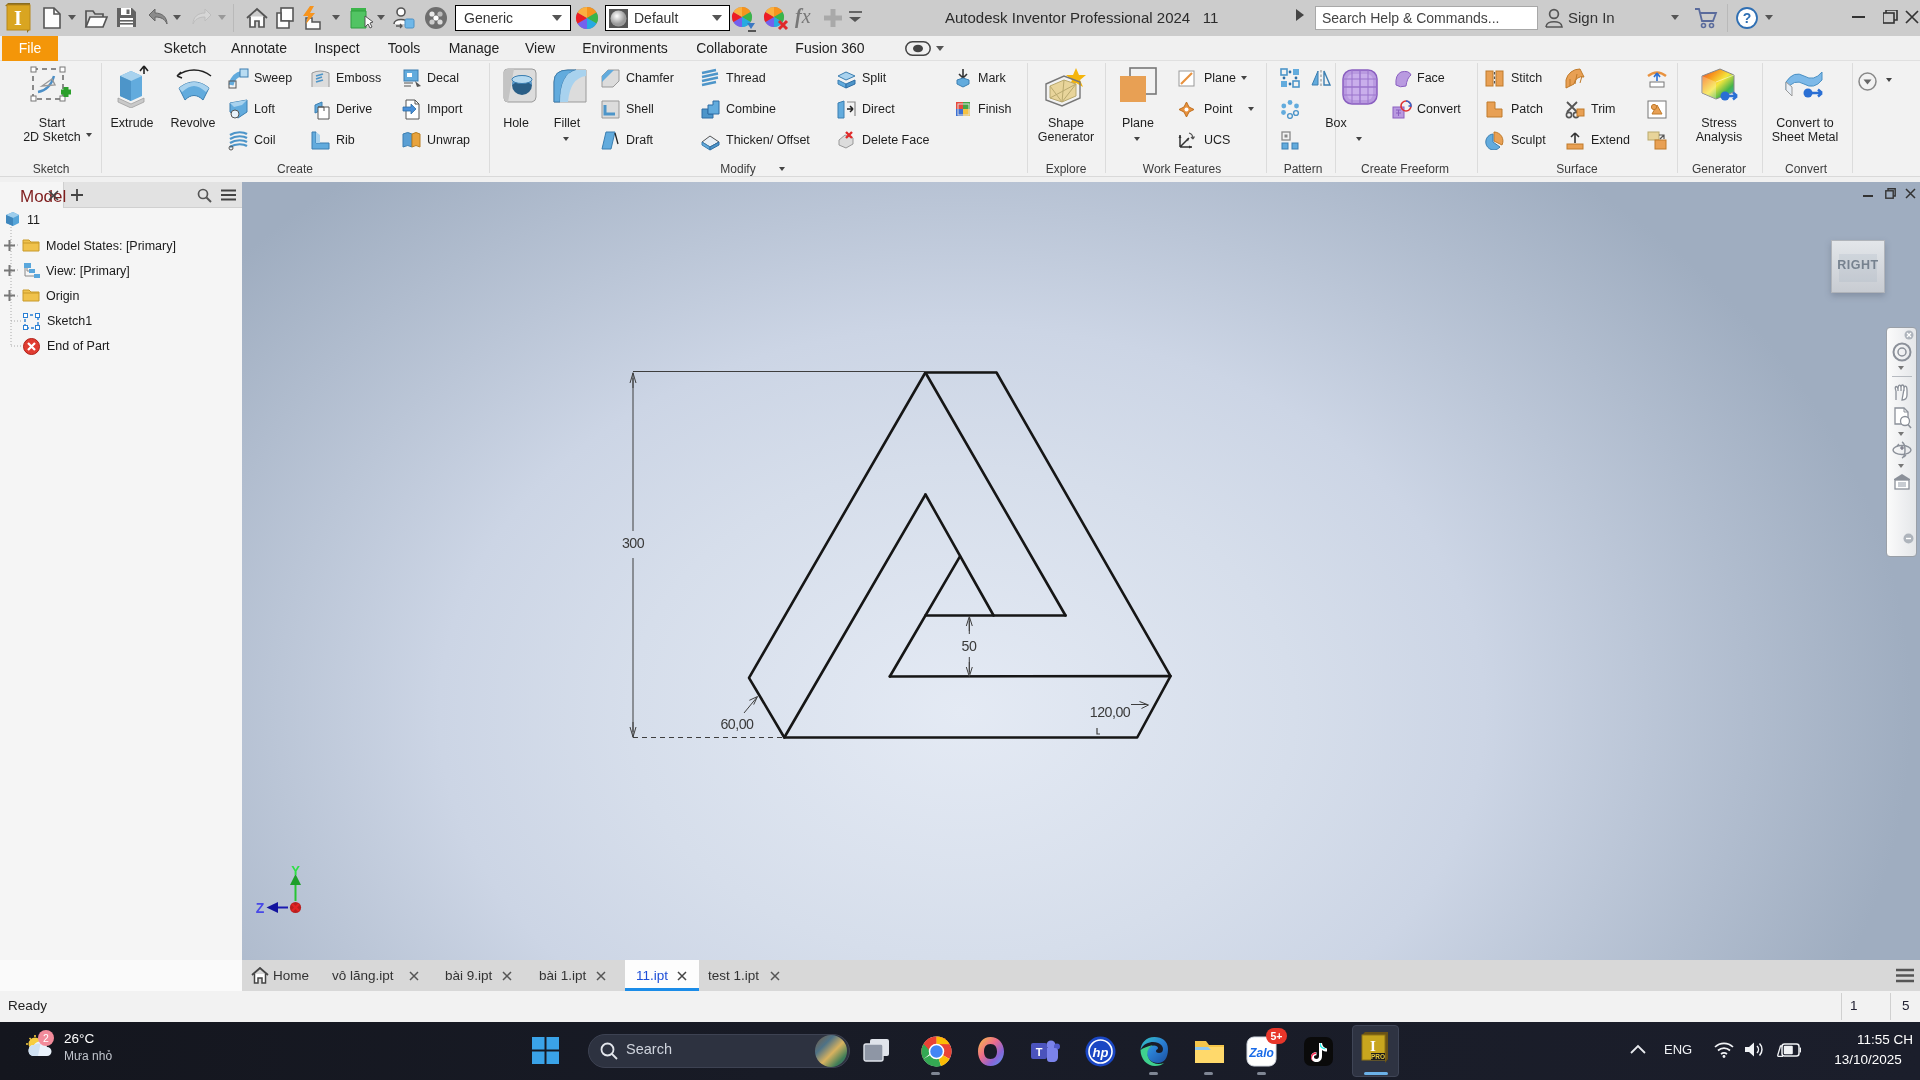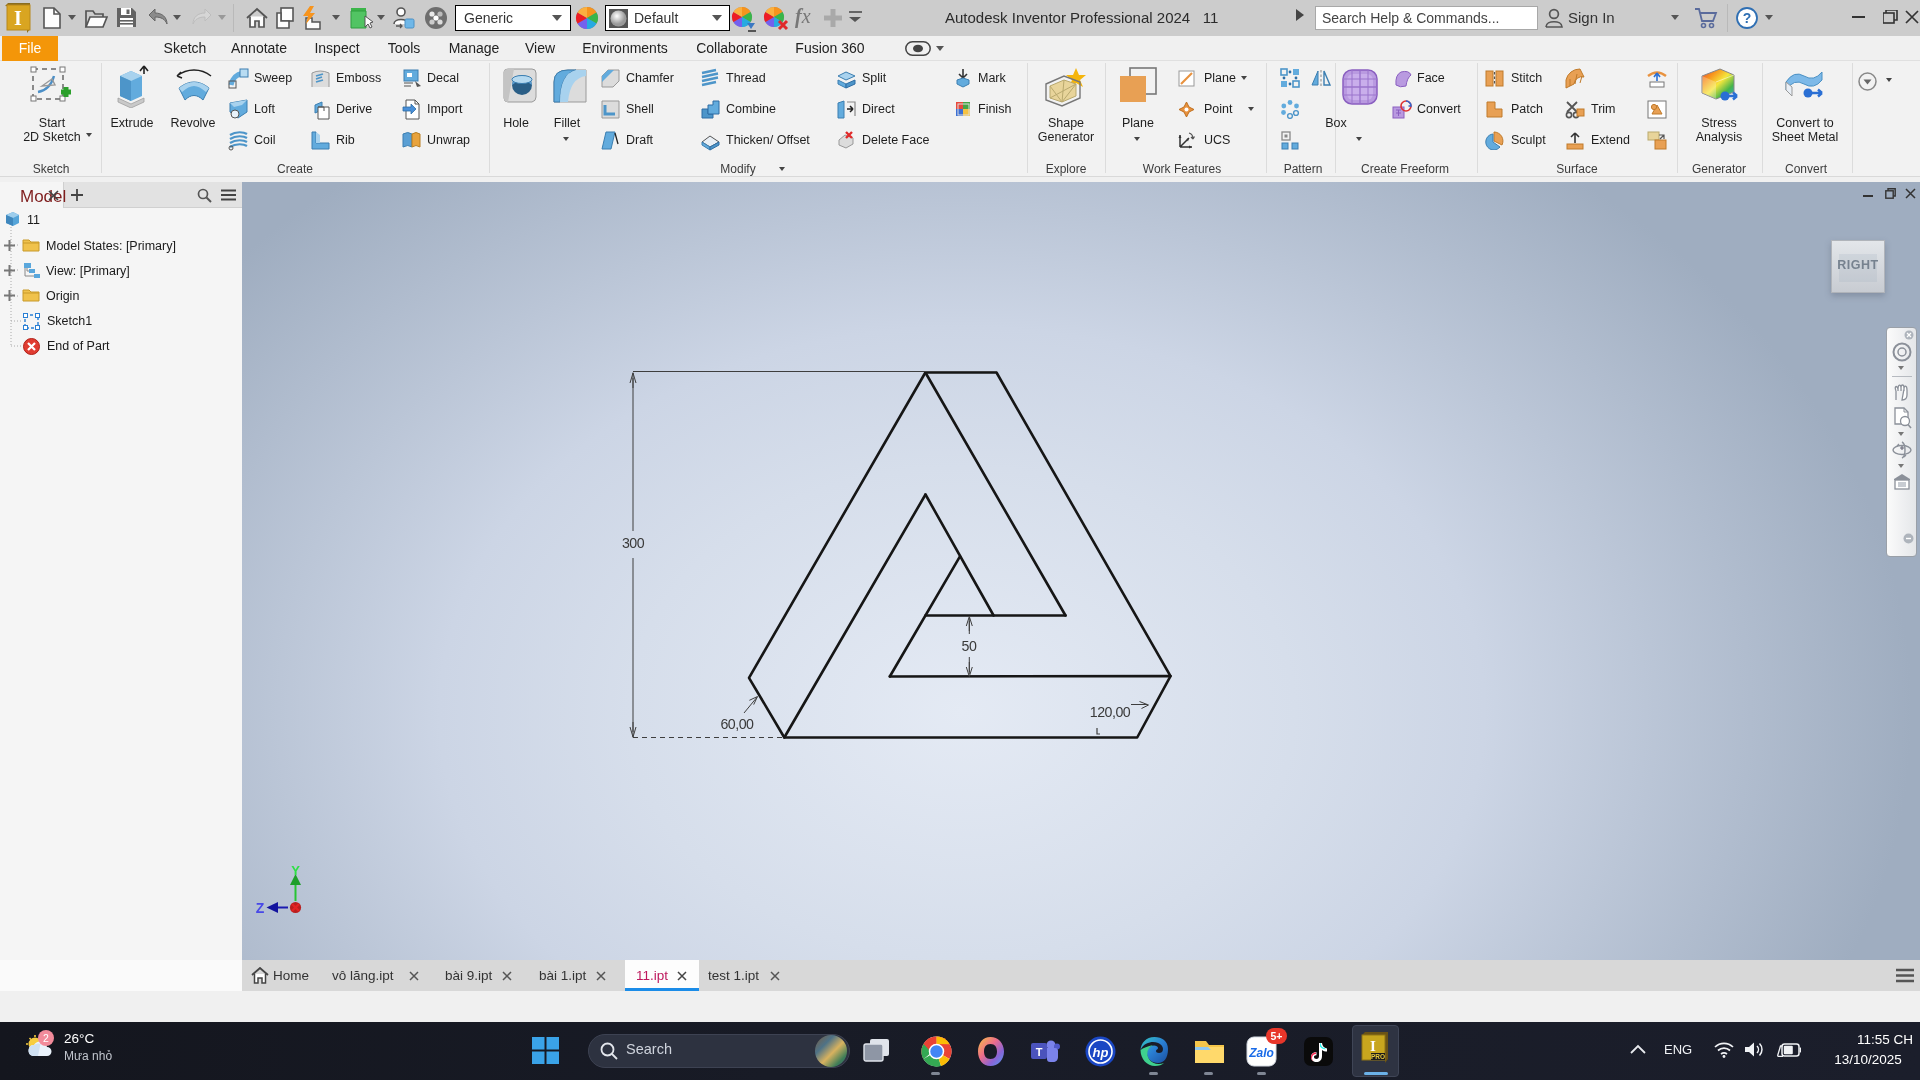--- a/index.html
+++ b/index.html
@@ -770,31 +770,38 @@
     <div class="doctab" style="left:445px">bài 9.ipt</div>
     <svg class="abs" style="left:502px;top:11px" width="10" height="10" viewBox="0 0 10 10">
         <path d="M1 1 L9 9 M9 1 L1 9" stroke="#555" stroke-width="1.5"></path>
       </svg>
     <div class="doctab" style="left:539px">bài 1.ipt</div>
     <svg class="abs" style="left:596px;top:11px" width="10" height="10" viewBox="0 0 10 10">
         <path d="M1 1 L9 9 M9 1 L1 9" stroke="#555" stroke-width="1.5"></path>
       </svg>
     <div class="abs" style="left:625px;top:0;width:74px;height:31px;background:#fdfdfd"></div>
     <div class="abs" style="left:625px;top:28px;width:74px;height:3px;background:#1b8ce8"></div>
-    <div class="doctab" style="left:636px;color:#be185d">11.ipt</div>
+    <div class="doctab" style="left:636px;color:#1d4ed8">11.ipt</div>
     <svg class="abs" style="left:677px;top:11px" width="10" height="10" viewBox="0 0 10 10">
         <path d="M1 1 L9 9 M9 1 L1 9" stroke="#444" stroke-width="1.5"></path>
       </svg>
     <div class="doctab" style="left:708px">test 1.ipt</div>
     <svg class="abs" style="left:770px;top:11px" width="10" height="10" viewBox="0 0 10 10">
         <path d="M1 1 L9 9 M9 1 L1 9" stroke="#555" stroke-width="1.5"></path>
       </svg>
     <svg class="abs" style="left:1896px;top:8px" width="18" height="15" viewBox="0 0 18 15">
         <path d="M0 2 L18 2 M0 7.5 L18 7.5 M0 13 L18 13" stroke="#555" stroke-width="2.4"></path>
       </svg>
+  </div>
+  <div id="statusbar">
+    <div class="abs" style="left:8px;top:7px;font-size:13.5px;color:#222">Ready</div>
+    <div class="abs" style="left:1841px;top:2px;width:1px;height:27px;background:#d0d0d0"></div>
+    <div class="abs" style="left:1890px;top:2px;width:1px;height:27px;background:#d0d0d0"></div>
+    <div class="abs" style="left:1850px;top:7px;font-size:13.5px;color:#223">1</div>
+    <div class="abs" style="left:1902px;top:7px;font-size:13.5px;color:#223">5</div>
   </div>
   <div id="taskbar">
     
     <svg class="abs" style="left:26px;top:12px" width="30" height="30" viewBox="0 0 30 30">
       <circle cx="9" cy="10" r="6.5" fill="#f7cd40"></circle>
         <path d="M9 1 L9 3 M2 10 L0 10 M3.5 4 L5 5.5 M14 4 L12.8 5.4" stroke="#f7cd40" stroke-width="1.6"></path>
       <path d="M7 22 a5.5 5.5 0 0 1 1-10.9 a7 7 0 0 1 13 1.9 a4.5 4.5 0 0 1 0 9 Z" fill="#eaf2fb"></path>
       <path d="M7 22 a5.5 5.5 0 0 1 1-10.9 a7 7 0 0 1 6.5 -1.1 L12 22 Z" fill="#cfe0f2"></path>
     </svg>
     <circle></circle>

